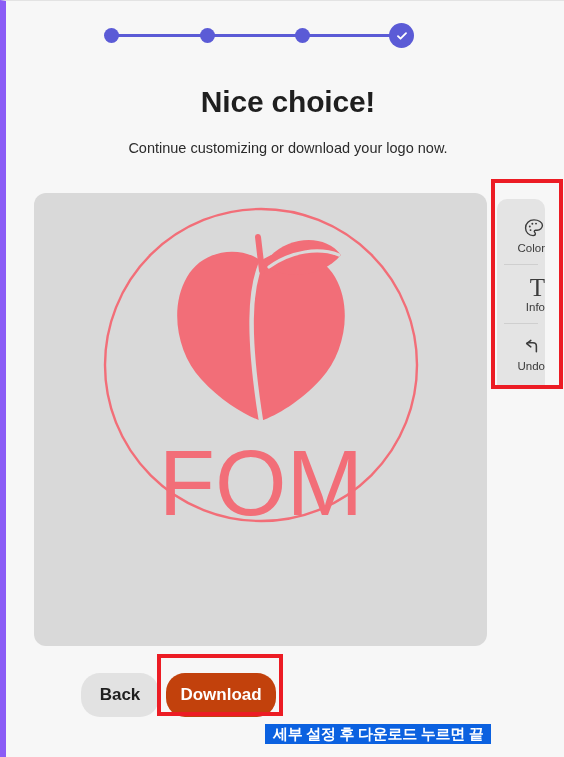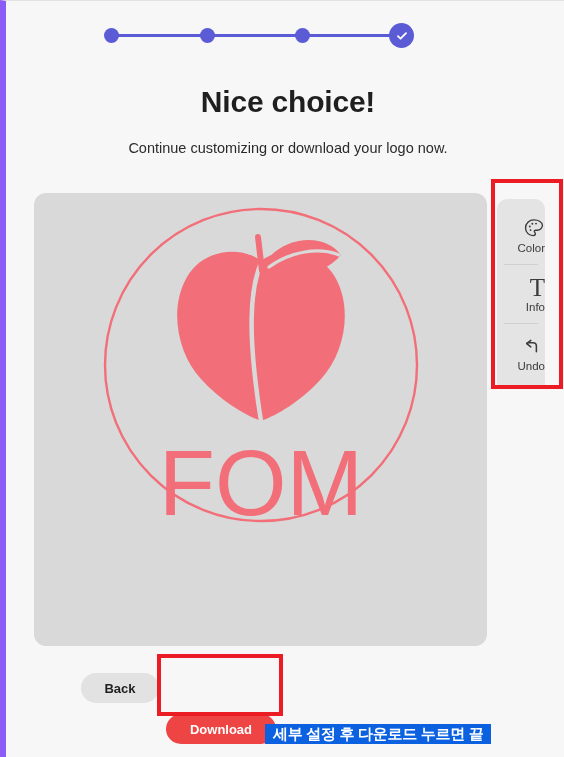--- a/index.html
+++ b/index.html
@@ -162,43 +162,42 @@
   
   .btn-row {
     position: absolute;
     left: 0;
     top: 672px;
     width: 564px;
     height: 38px;
   }
   .btn {
     position: absolute;
-    height: 30px;
+    height: 44px;
     border-radius: 19px;
     display: flex;
     align-items: center;
     justify-content: center;
-    font-size: 13px;
+    font-size: 17px;
     font-weight: bold;
     cursor: pointer;
     box-sizing: border-box;
     user-select: none;
   }
   .btn-back {
     left: 75px;
     width: 78px;
     background: #e2e2e2;
     color: #1f1f1f;
   }
   .btn-download {
     left: 160px;
     width: 110px;
-    background: #ef4444;
+    background: #c2410c;
     color: #ffffff;
-    margin-top: 41px;
   }
   .btn-express {
     left: 278px;
     width: 155px;
     background: #5b5bd6;
     color: #ffffff;
   }
 
   
   .redbox {

